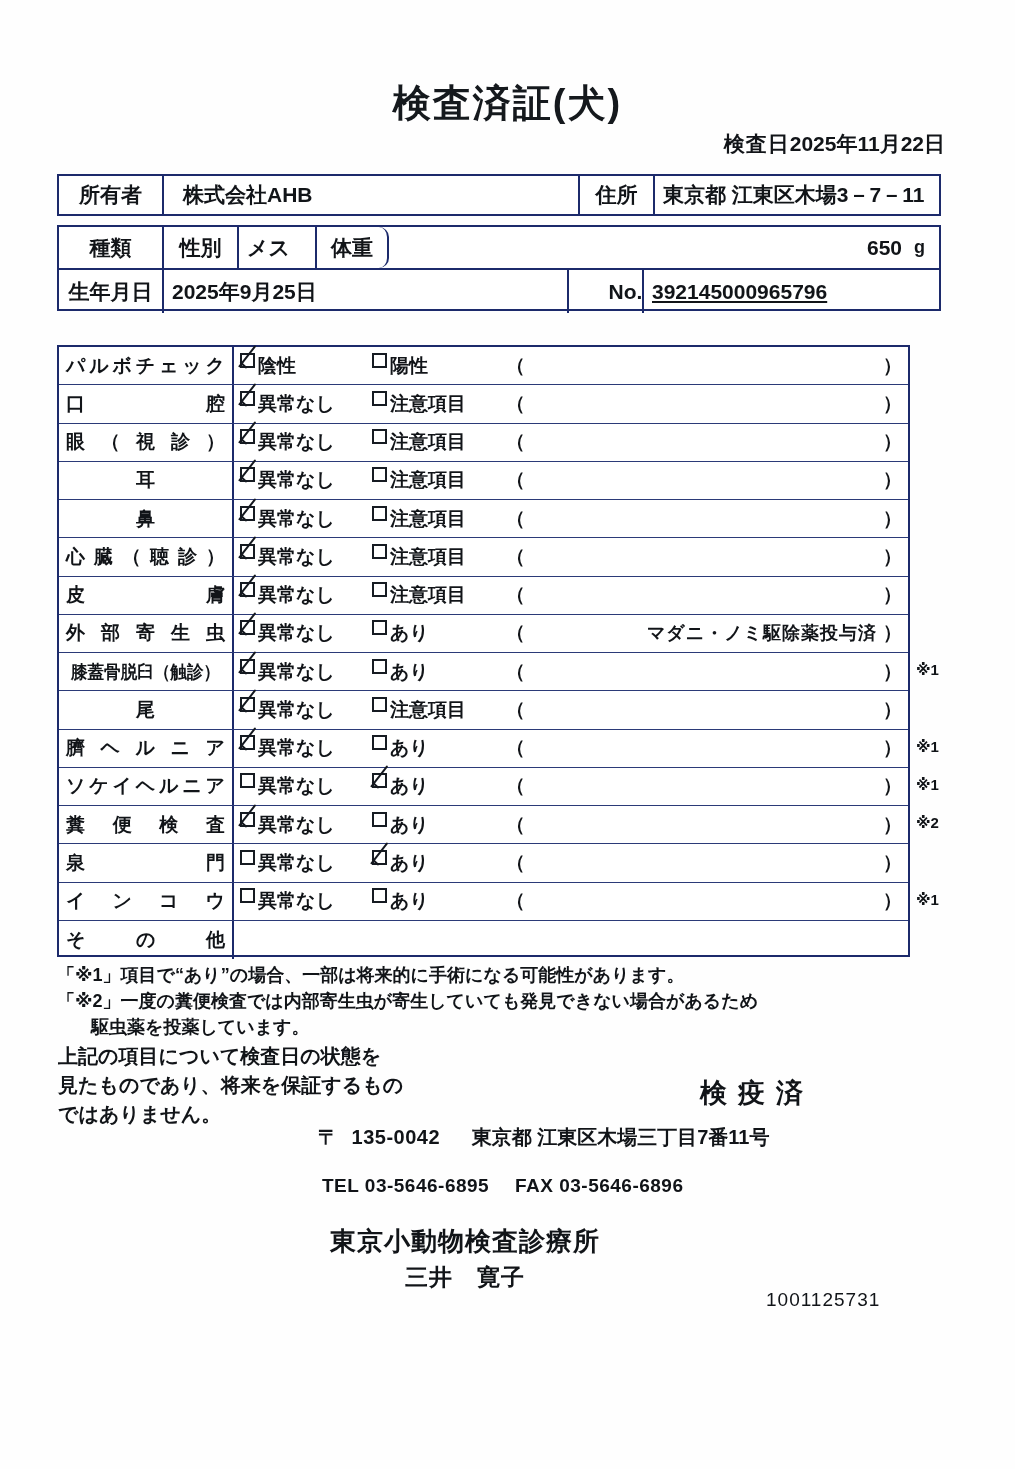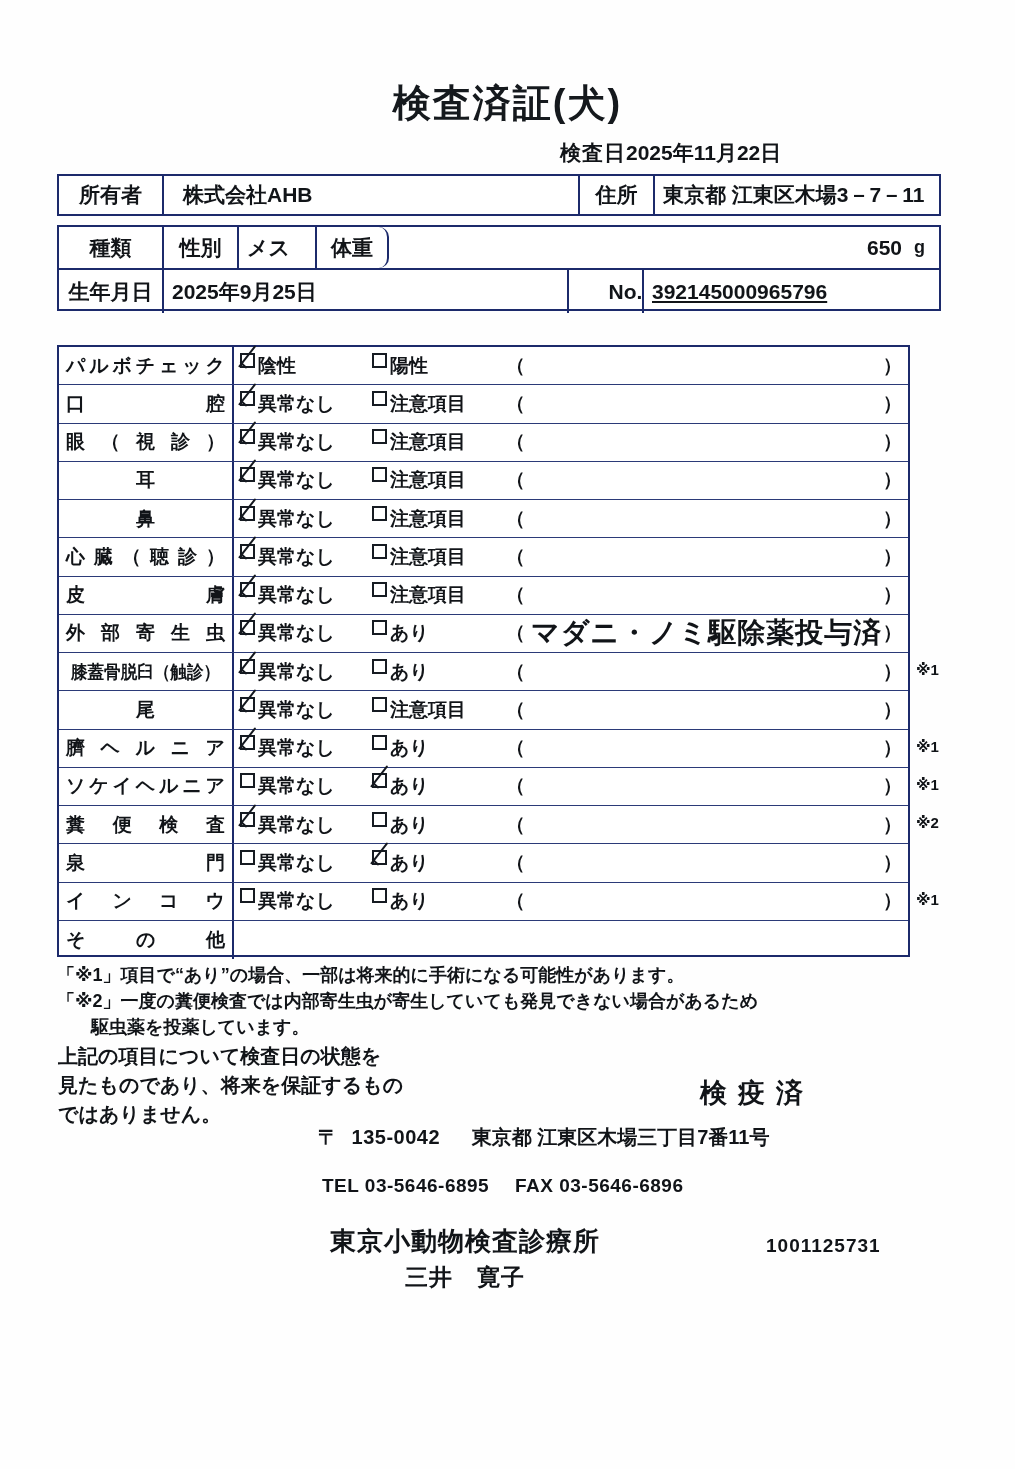--- a/index.html
+++ b/index.html
@@ -31,25 +31,25 @@
     text-align: center;
     font-size: 38px;
     font-weight: 700;
     letter-spacing: 2px;
     color: #15191d;
   }
 
   
   .insp-date-row {
     position: absolute;
-    top: 139px;
+    top: 130px;
     left: 560px;
     width: 385px;
     display: flex;
-    justify-content: flex-start;
+    justify-content: flex-end;
     align-items: baseline;
     font-size: 21px;
     font-weight: 700;
   }
   .insp-date-row .lbl { letter-spacing: 1px; }
   .insp-date-row .val { letter-spacing: 0px; }
 
   
   .tbl {
     position: absolute;
@@ -208,22 +208,22 @@
     right: 6px;
     display: flex;
     align-items: center;
     font-size: 19px;
     font-weight: 700;
   }
   .paren-open { flex: none; }
   .paren-close { flex: none; }
   .paren-text {
     flex: 1;
-    text-align: left;
-    font-size: 28px;
+    text-align: right;
+    font-size: 18px;
     letter-spacing: 1px;
     padding: 0 6px;
     white-space: nowrap;
     overflow: hidden;
   }
 
   
   .note-mark {
     position: absolute;
     left: 916px;
@@ -309,24 +309,24 @@
     width: 290px;
     text-align: center;
     font-size: 23px;
     font-weight: 700;
     letter-spacing: 1px;
     white-space: nowrap;
   }
 
   .serial {
     position: absolute;
-    top: 1235px;
+    top: 1289px;
     left: 766px;
     font-size: 19px;
-    font-weight: 700;
+    font-weight: 400;
     letter-spacing: 1px;
   }
 </style>
 </head>
 <body>
 
 <div class="page">
 
   <div class="doc-title">検査済証(犬)</div>
 

